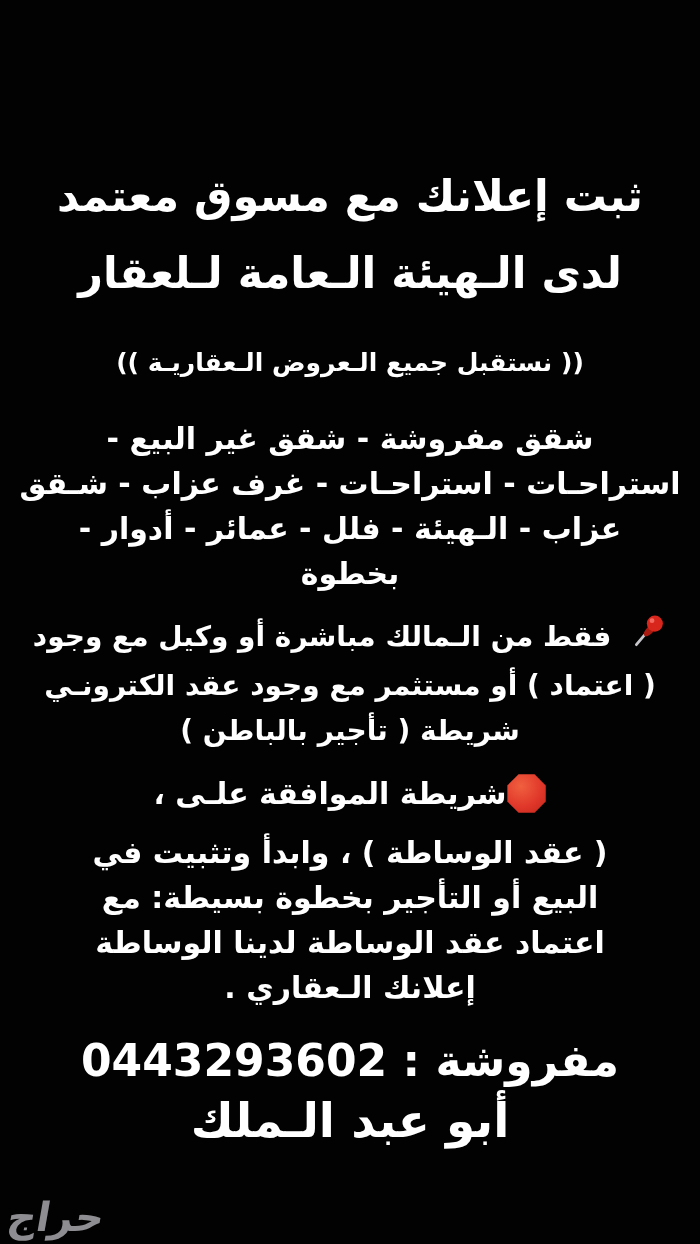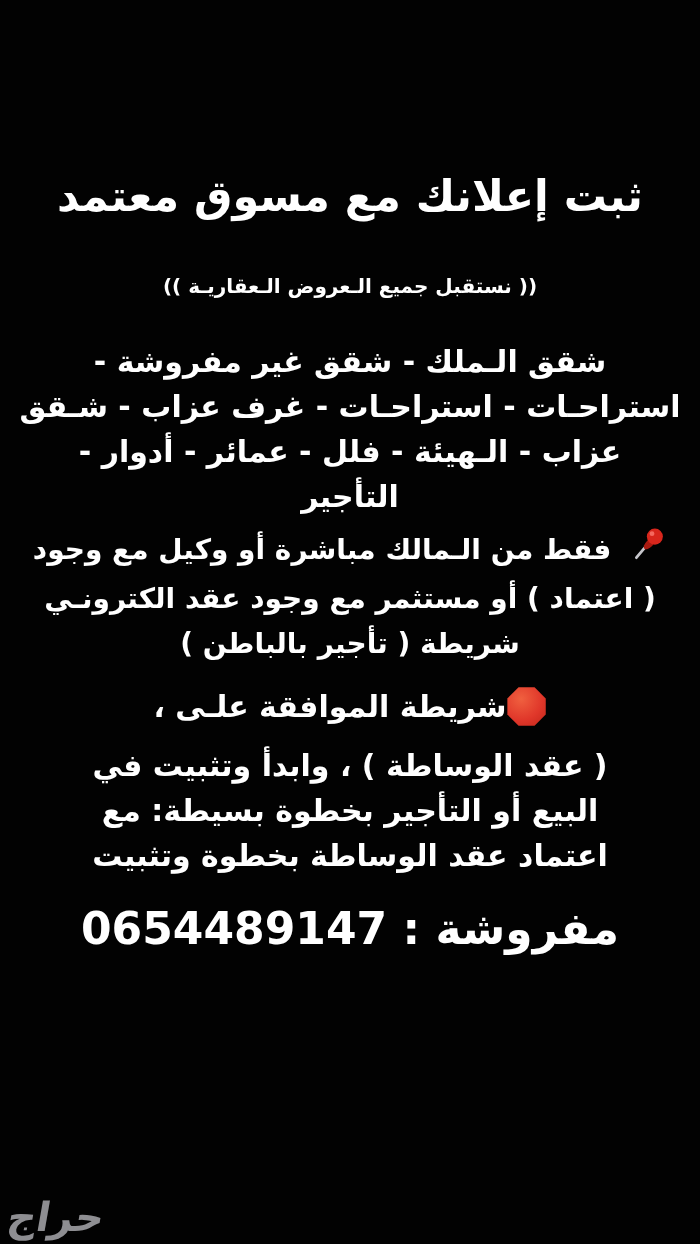--- a/index.html
+++ b/index.html
@@ -21,30 +21,30 @@
     font-weight: 700;
   }
   .title {
     margin: 158px 18px 0;
     font-size: 43px;
     line-height: 77px;
     letter-spacing: 0.5px;
   }
   .subtitle {
     margin: 32px 20px 0;
-    font-size: 20px;
+    font-size: 25px;
     line-height: 38px;
   }
   .offers {
     margin: 34px 10px 0;
     font-size: 30px;
     line-height: 45px;
   }
   .owner-terms {
-    margin: 6px 8px 0;
+    margin: 16px 8px 0;
     font-size: 28px;
     line-height: 45px;
   }
   .approval {
     margin: 18px 10px 0;
     font-size: 30px;
     line-height: 45px;
   }
   .approval-heading {
     margin-bottom: 14px;
@@ -101,29 +101,30 @@
     letter-spacing: 2px;
   }
 </style>
 </head>
 <body>
 
 <div class="poster">
 
   <div class="title">
     <div>ثبت إعلانك مع مسوق معتمد</div>
+    <div>لدى الـهيئة الـعامة لـلعقار</div>
   </div>
 
   <div class="subtitle">(( نستقبل جميع الـعروض الـعقاريـة ))</div>
 
   <div class="offers">
-    <div>شقق الـملك - شقق غير مفروشة -</div>
+    <div>شقق مفروشة - شقق غير البيع -</div>
     <div>استراحـات - استراحـات - غرف عزاب - شـقق</div>
     <div>عزاب - الـهيئة - فلل - عمائر - أدوار -</div>
-    <div>التأجير</div>
+    <div>بخطوة</div>
   </div>
 
   <div class="owner-terms">
     <div>
       <span class="inline-icon">
         <svg class="pushpin" viewBox="0 0 36 36" aria-hidden="true">
           <path d="M7 31 L17 19" stroke="#c6c6cb" stroke-width="2.6" stroke-linecap="round" fill="none"></path>
           <ellipse cx="19.5" cy="17.5" rx="7" ry="3.4" fill="#a81a10" transform="rotate(-45 19.5 17.5)"></ellipse>
           <circle cx="24.5" cy="11" r="7.6" fill="#d8261c"></circle>
           <circle cx="21.8" cy="8.2" r="2.3" fill="#f4695f"></circle>
@@ -135,27 +136,29 @@
     <div>شريطة ( تأجير بالباطن )</div>
   </div>
 
   <div class="approval">
     <div class="approval-heading">
       <span class="stop-octagon"></span>
       <span>شريطة الموافقة علـى ،</span>
     </div>
     <div>( عقد الوساطة ) ، وابدأ وتثبيت في</div>
     <div>البيع أو التأجير بخطوة بسيطة: مع</div>
-    <div>اعتماد عقد الوساطة بخطوة وتثبيت</div>
+    <div>اعتماد عقد الوساطة لدينا الوساطة</div>
+    <div>إعلانك الـعقاري .</div>
   </div>
 
   <div class="contact">
     <div>
       <span>مفروشة :</span>
-      <span class="phone">0654489147</span>
+      <span class="phone">0443293602</span>
     </div>
+    <div class="contact-name">أبو عبد الـملك</div>
   </div>
 
   <div class="watermark">
     <span class="watermark-text">حراج</span>
   </div>
 
 </div>
 
 </body></html>

